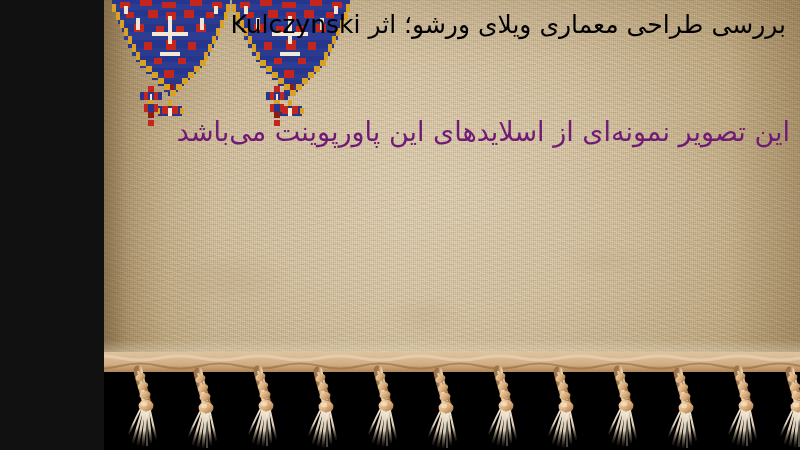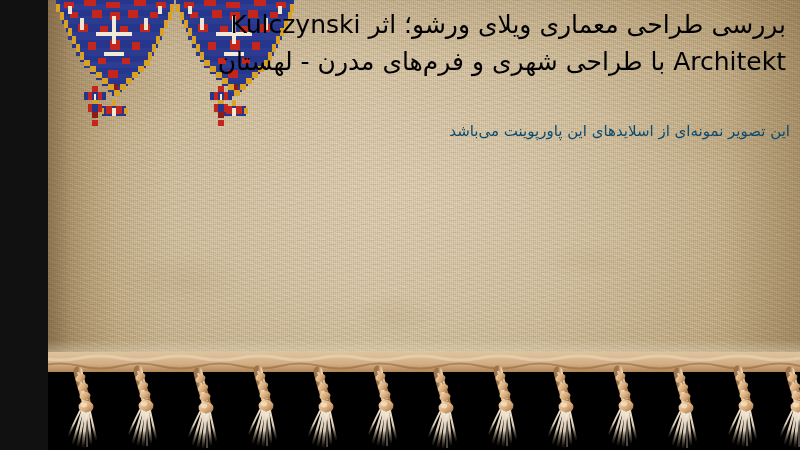--- a/index.html
+++ b/index.html
@@ -1,18 +1,18 @@
 <!DOCTYPE html>
 <html lang="fa" dir="rtl"><head>
 <meta charset="utf-8">
 <style>
   html,body{margin:0;padding:0;background:#111;}
   #slide{
     position:relative;
-    width:752px;height:450px;
+    width:696px;height:450px;
     overflow:hidden;
     font-family:"DejaVu Sans","Liberation Sans",sans-serif;
     background:#e8ddc8;
     user-select:none;
   }
 
   
   .bg-base{
     position:absolute;inset:0;
     background:
@@ -78,22 +78,22 @@
   }
 
   .body-block{
     position:absolute;
     top:112px;right:0;left:0;
     text-align:right;
     direction:rtl;
     padding-right:10px;
   }
   .bline{
-    color:#0c4a6e;
-    font-size:15px;
+    color:#701a75;
+    font-size:27px;
     line-height:39px;
     font-weight:400;
     white-space:nowrap;
   }
 
   
   .band-fade{
     position:absolute;left:0;right:0;top:340px;height:36px;
     background:linear-gradient(180deg, rgba(236,228,210,0) 0%, rgba(228,214,186,.55) 45%, rgba(206,178,134,.85) 78%, rgba(150,116,74,.95) 100%);
   }
@@ -324,21 +324,20 @@
       <rect x="5" y="7" width="3" height="2" fill="#d9a225"></rect>
       <rect x="3" y="9" width="7" height="4" fill="#c4261d"></rect>
       <rect x="5" y="9" width="3" height="4" fill="#26368c"></rect>
       <rect x="5" y="13" width="3" height="3" fill="#8f1a14"></rect>
       <rect x="5" y="17" width="3" height="3" fill="#c4261d"></rect>
     </svg>
   </div>
 
   <div class="text-wrap">
     <div class="title">بررسی طراحی معماری ویلای ورشو؛ اثر Kulczynski</div>
-    <div class="title">Architekt با طراحی شهری و فرم‌های مدرن - لهستان</div>
   </div>
 
   <div class="body-block">
     <div class="bline">این تصویر نمونه‌ای از اسلایدهای این پاورپوینت می‌باشد</div>
   </div>
 
   <div class="band-fade"></div>
   <div class="black-band"></div>
 
   <div class="fringe">

